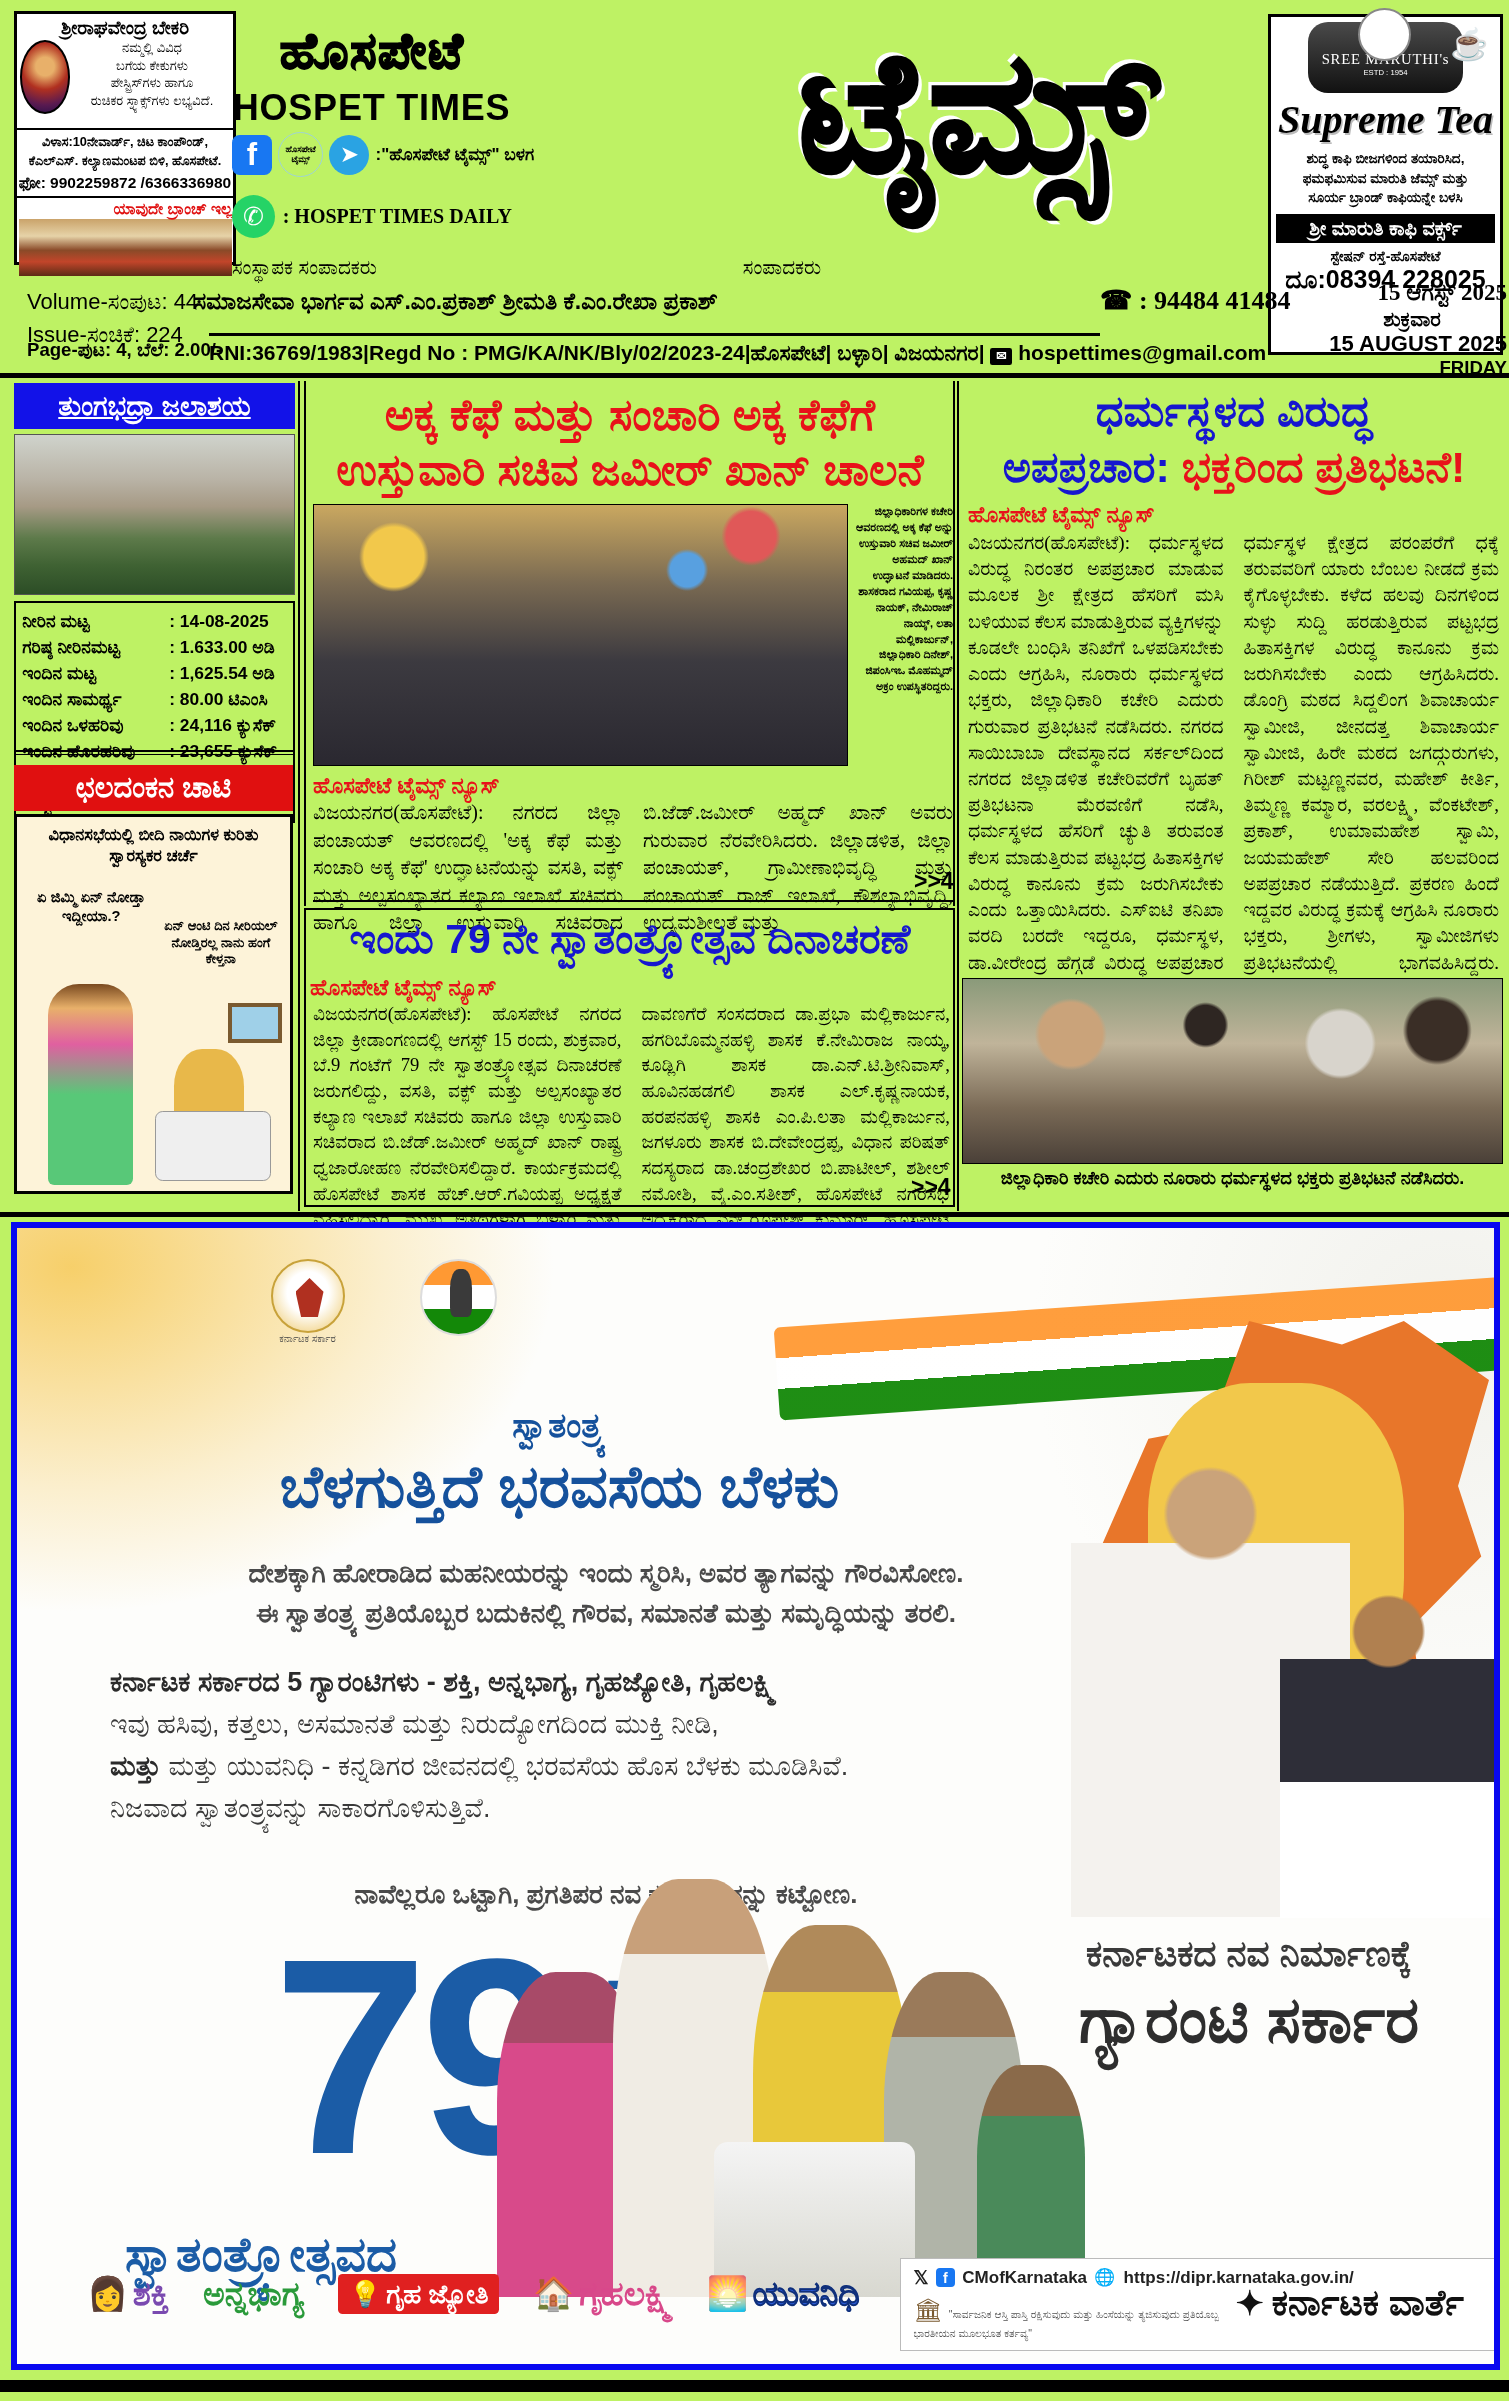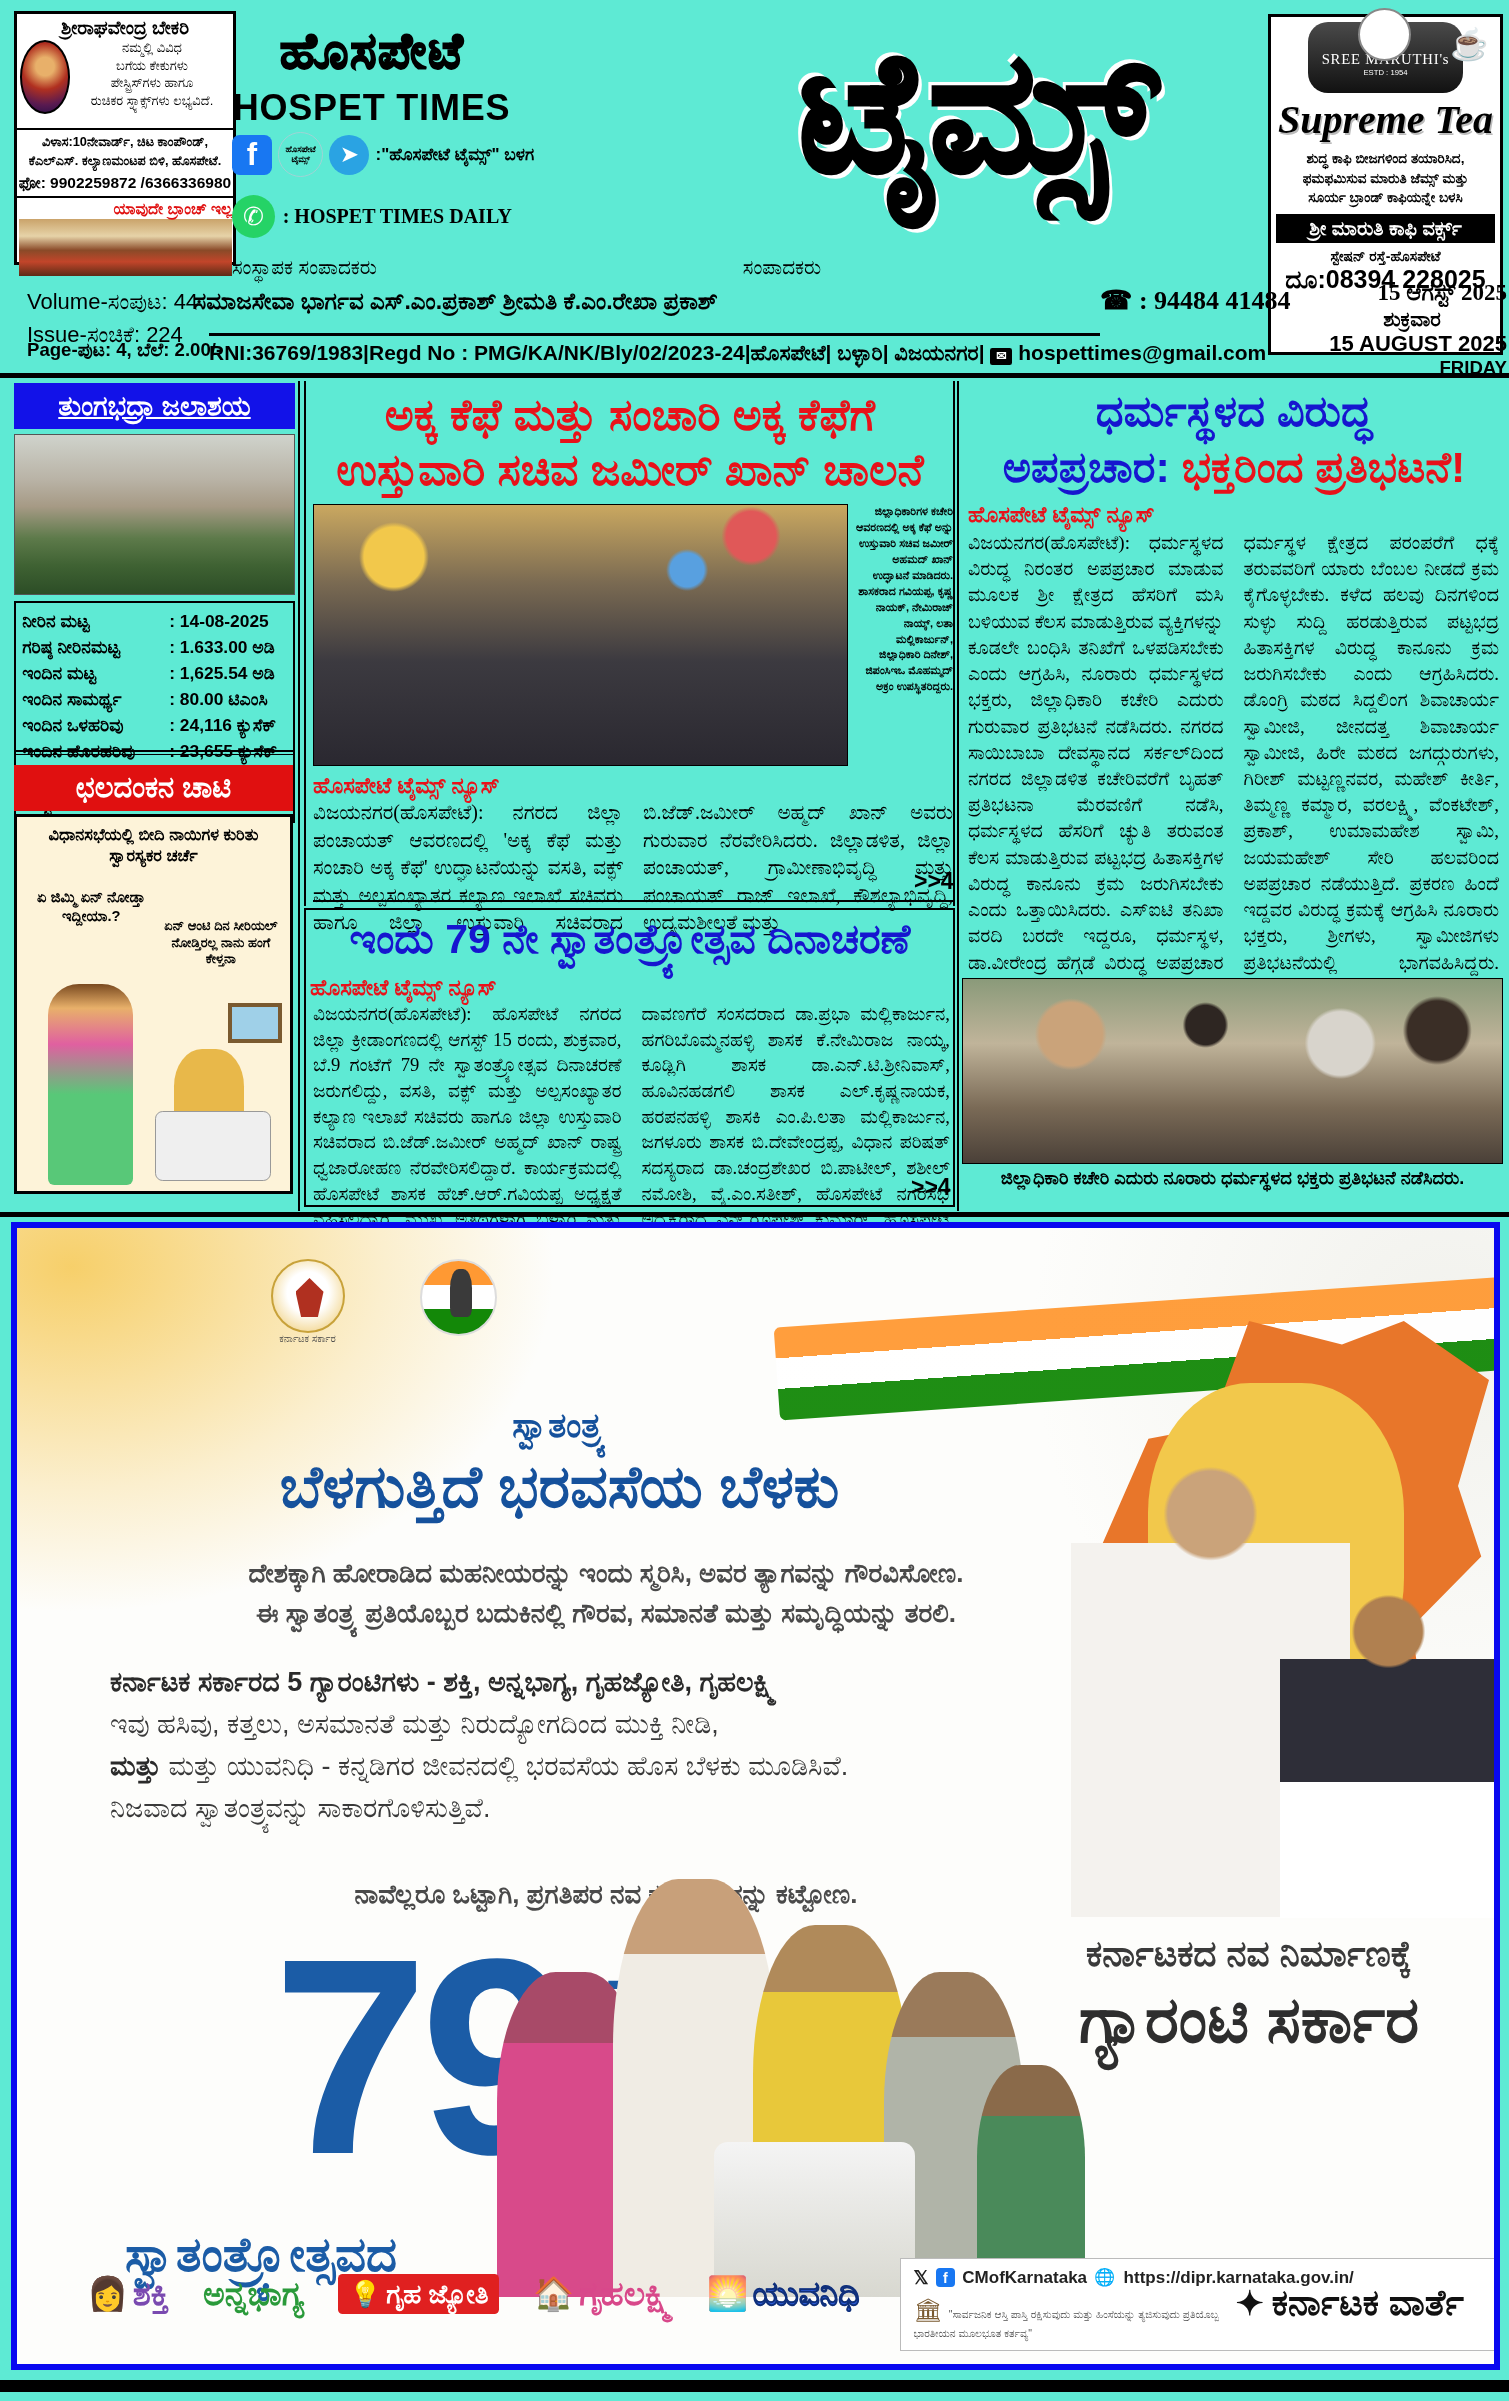--- a/index.html
+++ b/index.html
@@ -1,17 +1,17 @@
 <!DOCTYPE html>
 <html style="font-size:12.4px"><head>
 <meta charset="utf-8">
 <style>
   * { margin:0; padding:0; box-sizing:border-box; }
   body { font-family:"Liberation Sans", sans-serif; background:#ffffff; }
-  .page { position:relative; width:1510px; height:2401px; background:#5eead4; overflow:hidden; }
+  .page { position:relative; width:1510px; height:2401px; background:#bef264; overflow:hidden; }
 
   
   .bakery-ad { position:absolute; left:14px; top:11px; width:222px; height:254px; border:3.1px solid #000; background:#fff; font-size:14.7px; }
   .bakery-top { position:relative; border-bottom:2.3px solid #000; padding:3.1px 3.1px 4.6px 3.1px; min-height:116px; }
   .bakery-title { font-weight:bold; font-size:18.6px; text-align:center; }
   .swami-photo { position:absolute; left:3.1px; top:26px; width:50px; height:74px; border-radius:50%; border:2.3px solid #000;
      background:radial-gradient(circle at 50% 35%, #e8b06a 18%, #b03020 45%, #5a1a50 75%, #27104a 100%); }
   .bakery-lines { margin-left:54px; text-align:center; line-height:1.35; font-size:13px; }
   .bakery-mid { border-bottom:2.3px solid #000; padding:2.3px 1.5px; text-align:center; font-size:12.8px; font-weight:bold; line-height:1.5; }
   .bakery-phone { font-size:15.5px; }

